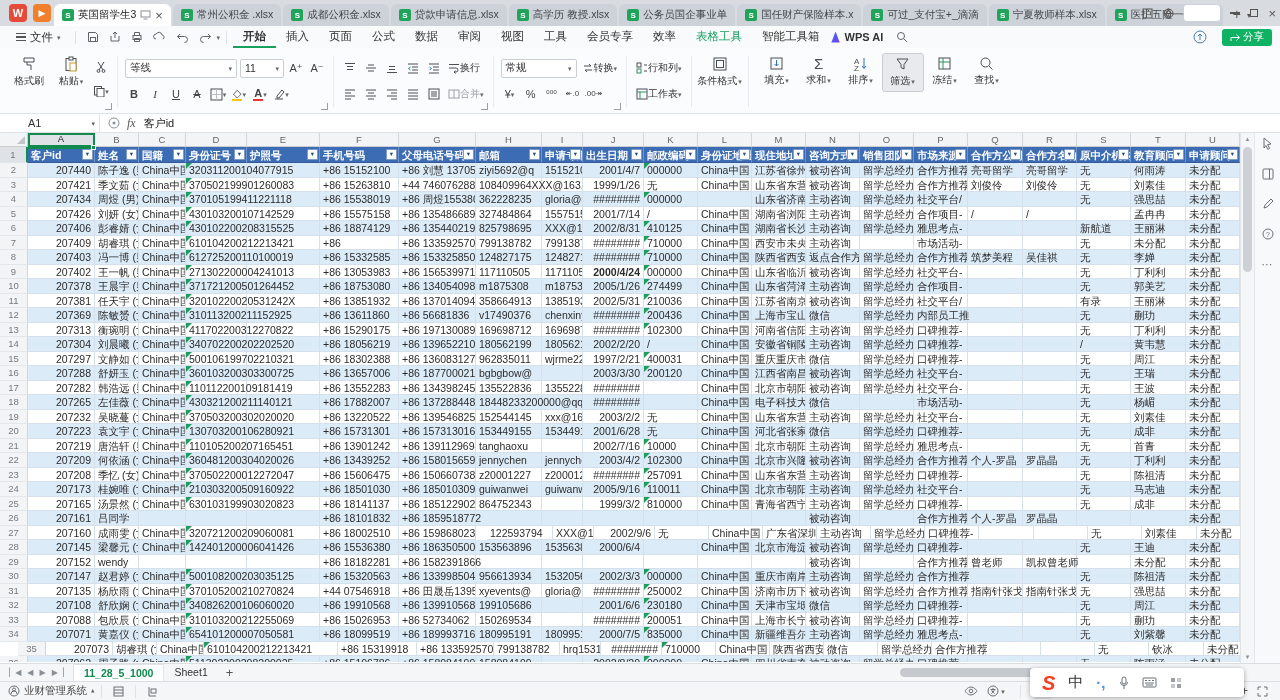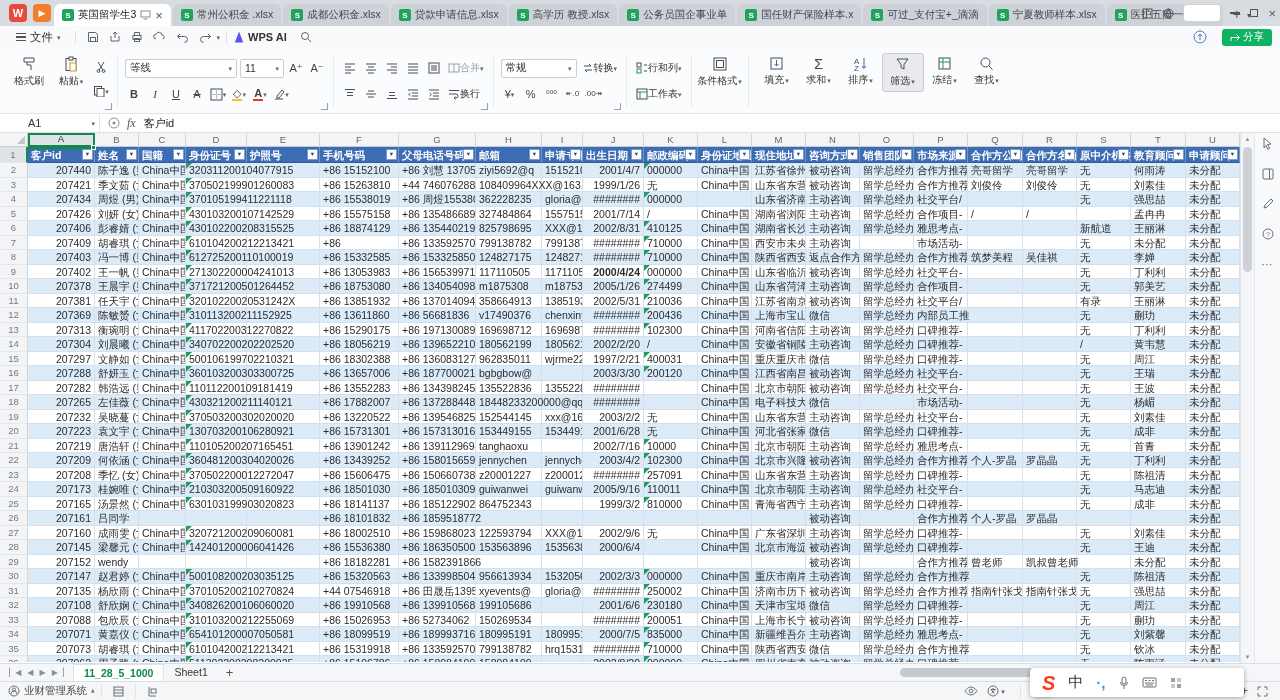--- a/index.html
+++ b/index.html
@@ -234,20 +234,34 @@
       </svg>
     </span>
   <span class="qico">
       <svg width="13" height="11" viewBox="0 0 13 11">
         <path d="M9 2l2.5 2.5L9 7" fill="none" stroke="#5f6368"></path>
         <path d="M11.5 4.5h-7a3 3 0 0 0 0 6" fill="none" stroke="#5f6368"></path>
       </svg>
     </span>
   <span class="caret">▾</span>
   <span class="vdiv"></span>
+  <div id="mitems" style="display:flex;align-items:center">
+      <span class="mitem active">开始</span>
+      <span class="mitem">插入</span>
+      <span class="mitem">页面</span>
+      <span class="mitem">公式</span>
+      <span class="mitem">数据</span>
+      <span class="mitem">审阅</span>
+      <span class="mitem">视图</span>
+      <span class="mitem">工具</span>
+      <span class="mitem">会员专享</span>
+      <span class="mitem">效率</span>
+      <span class="mitem tool">表格工具</span>
+      <span class="mitem">智能工具箱</span>
+    </div>
   <span id="ailogo"></span>
   <span id="ailabel">WPS AI</span>
   <span class="qico">
       <svg width="12" height="12" viewBox="0 0 12 12">
         <circle cx="5" cy="5" r="3.5" fill="none" stroke="#5f6368"></circle>
         <line x1="7.8" y1="7.8" x2="11" y2="11" stroke="#5f6368"></line>
       </svg>
     </span>
   <div id="menuright">
     <span class="qico">
@@ -359,20 +373,56 @@
       </div>
     </div>
     <span class="launcher"></span>
   </div>
   <div class="rgdiv"></div>
   <div class="rgroup">
     <div class="col2">
       <div class="rrow">
         <span class="sq">
             <svg width="12" height="12" viewBox="0 0 12 12">
+              <path d="M1 1.5h10M3 4.5h6M3 7.5h6" stroke="#4a4f55"></path>
+            </svg>
+          </span>
+        <span class="sq">
+            <svg width="12" height="12" viewBox="0 0 12 12">
+              <path d="M3 3h6M1 6h10M3 9h6" stroke="#4a4f55"></path>
+            </svg>
+          </span>
+        <span class="sq">
+            <svg width="12" height="12" viewBox="0 0 12 12">
+              <path d="M3 4.5h6M3 7.5h6M1 10.5h10" stroke="#4a4f55"></path>
+            </svg>
+          </span>
+        <span class="sq">
+            <svg width="12" height="12" viewBox="0 0 12 12">
+              <path d="M1 2h10M5 5h6M5 8h6M1 11h10" stroke="#4a4f55"></path>
+              <path d="M3.5 5 1.5 6.5 3.5 8" fill="none" stroke="#2f6fc2"></path>
+            </svg>
+          </span>
+        <span class="sq">
+            <svg width="12" height="12" viewBox="0 0 12 12">
+              <path d="M1 2h10M5 5h6M5 8h6M1 11h10" stroke="#4a4f55"></path>
+              <path d="M1.5 5 3.5 6.5 1.5 8" fill="none" stroke="#2f6fc2"></path>
+            </svg>
+          </span>
+        <span class="sq" style="width:auto;padding:0 2px">
+            <svg width="12" height="12" viewBox="0 0 12 12">
+              <path d="M1 2.5h10M1 6h7a2 2 0 0 1 0 4H6" fill="none" stroke="#4a4f55"></path>
+              <path d="M7.5 8.5 6 10l1.5 1.5" fill="none" stroke="#4a4f55"></path>
+            </svg>
+            <span class="smlbl">换行</span>
+          </span>
+      </div>
+      <div class="rrow">
+        <span class="sq">
+            <svg width="12" height="12" viewBox="0 0 12 12">
               <path d="M1 2h10M1 5h6M1 8h10M1 11h6" stroke="#4a4f55"></path>
             </svg>
           </span>
         <span class="sq">
             <svg width="12" height="12" viewBox="0 0 12 12">
               <path d="M1 2h10M3 5h6M1 8h10M3 11h6" stroke="#4a4f55"></path>
             </svg>
           </span>
         <span class="sq">
             <svg width="12" height="12" viewBox="0 0 12 12">
@@ -390,56 +440,20 @@
               <path d="M3 4h6M3 6h6M3 8h6" stroke="#4a4f55"></path>
             </svg>
           </span>
         <span class="sq" style="width:auto;padding:0 2px;color:#9aa0a6">
             <svg width="12" height="12" viewBox="0 0 12 12">
               <rect x="1" y="2" width="10" height="8" fill="none" stroke="#9aa0a6"></rect>
               <path d="M6 2v8" stroke="#9aa0a6"></path>
             </svg>
             <span class="smlbl" style="color:#9aa0a6">合并</span>
             <span class="caret">▾</span>
-          </span>
-      </div>
-      <div class="rrow">
-        <span class="sq">
-            <svg width="12" height="12" viewBox="0 0 12 12">
-              <path d="M1 1.5h10M3 4.5h6M3 7.5h6" stroke="#4a4f55"></path>
-            </svg>
-          </span>
-        <span class="sq">
-            <svg width="12" height="12" viewBox="0 0 12 12">
-              <path d="M3 3h6M1 6h10M3 9h6" stroke="#4a4f55"></path>
-            </svg>
-          </span>
-        <span class="sq">
-            <svg width="12" height="12" viewBox="0 0 12 12">
-              <path d="M3 4.5h6M3 7.5h6M1 10.5h10" stroke="#4a4f55"></path>
-            </svg>
-          </span>
-        <span class="sq">
-            <svg width="12" height="12" viewBox="0 0 12 12">
-              <path d="M1 2h10M5 5h6M5 8h6M1 11h10" stroke="#4a4f55"></path>
-              <path d="M3.5 5 1.5 6.5 3.5 8" fill="none" stroke="#2f6fc2"></path>
-            </svg>
-          </span>
-        <span class="sq">
-            <svg width="12" height="12" viewBox="0 0 12 12">
-              <path d="M1 2h10M5 5h6M5 8h6M1 11h10" stroke="#4a4f55"></path>
-              <path d="M1.5 5 3.5 6.5 1.5 8" fill="none" stroke="#2f6fc2"></path>
-            </svg>
-          </span>
-        <span class="sq" style="width:auto;padding:0 2px">
-            <svg width="12" height="12" viewBox="0 0 12 12">
-              <path d="M1 2.5h10M1 6h7a2 2 0 0 1 0 4H6" fill="none" stroke="#4a4f55"></path>
-              <path d="M7.5 8.5 6 10l1.5 1.5" fill="none" stroke="#4a4f55"></path>
-            </svg>
-            <span class="smlbl">换行</span>
           </span>
       </div>
     </div>
     <span class="launcher"></span>
   </div>
   <div class="rgdiv"></div>
   <div class="rgroup">
     <div class="col2">
       <div class="rrow">
         <span class="selbox" style="width:76px">
@@ -1244,21 +1258,21 @@
         </div>
         <div class="row odd" style="height: 14.5px;">
           <div class="num" style="line-height: 14.5px;">27</div>
           <div class="c rt" style="width: 67px; line-height: 14.5px;">207160</div>
           <div class="c" style="width: 44px; line-height: 14.5px;">成雨雯 (女)</div>
           <div class="c" style="width: 47px; line-height: 14.5px;">China中国</div>
           <div class="c ovf tri" style="width: 61px; line-height: 14.5px;">320721200209060081</div>
           <div class="c" style="width: 73px; line-height: 14.5px;"></div>
           <div class="c" style="width: 79px; line-height: 14.5px;">+86 18002510</div>
           <div class="c" style="width: 77px; line-height: 14.5px;">+86 1598680231</div>
-          <div class="c" style="width: 66px; line-height: 14.5px;">122593794</div>
+          <div class="c" style="width: 66px; line-height: 14.5px; margin-left: 11px;">122593794</div>
           <div class="c" style="width: 41px; line-height: 14.5px;">XXX@163.</div>
           <div class="c rt" style="width: 61px; line-height: 14.5px;">2002/9/6</div>
           <div class="c" style="width: 54px; line-height: 14.5px;">无</div>
           <div class="c" style="width: 54px; line-height: 14.5px;">China中国</div>
           <div class="c" style="width: 54px; line-height: 14.5px;">广东省深圳</div>
           <div class="c" style="width: 54px; line-height: 14.5px;">主动咨询</div>
           <div class="c" style="width: 54px; line-height: 14.5px;">留学总经办</div>
           <div class="c ovf" style="width: 54px; line-height: 14.5px;">口碑推荐-</div>
           <div class="c" style="width: 55px; line-height: 14.5px;"></div>
           <div class="c" style="width: 54px; line-height: 14.5px;"></div>
@@ -1427,21 +1441,21 @@
           <div class="c" style="width: 54px; line-height: 14.5px;">新疆维吾尔</div>
           <div class="c" style="width: 54px; line-height: 14.5px;">主动咨询</div>
           <div class="c" style="width: 54px; line-height: 14.5px;">留学总经办</div>
           <div class="c ovf" style="width: 54px; line-height: 14.5px;">雅思考点-</div>
           <div class="c" style="width: 55px; line-height: 14.5px;"></div>
           <div class="c" style="width: 54px; line-height: 14.5px;"></div>
           <div class="c" style="width: 54px; line-height: 14.5px;">无</div>
           <div class="c" style="width: 55px; line-height: 14.5px;">刘紫馨</div>
           <div class="c" style="width: 54px; line-height: 14.5px;">未分配</div>
         </div>
-        <div class="row odd" style="height: 14.5px;">
+        <div class="row odd" style="height: 14.5px; padding-left: 18px;">
           <div class="num" style="line-height: 14.5px;">35</div>
           <div class="c rt" style="width: 67px; line-height: 14.5px;">207073</div>
           <div class="c" style="width: 44px; line-height: 14.5px;">胡睿琪 (女)</div>
           <div class="c" style="width: 47px; line-height: 14.5px;">China中国</div>
           <div class="c ovf tri" style="width: 61px; line-height: 14.5px;">610104200212213421</div>
           <div class="c" style="width: 73px; line-height: 14.5px;"></div>
           <div class="c" style="width: 79px; line-height: 14.5px;">+86 15319918</div>
           <div class="c" style="width: 77px; line-height: 14.5px;">+86 1335925706</div>
           <div class="c" style="width: 66px; line-height: 14.5px;">799138782</div>
           <div class="c" style="width: 41px; line-height: 14.5px;">hrq153199</div>

